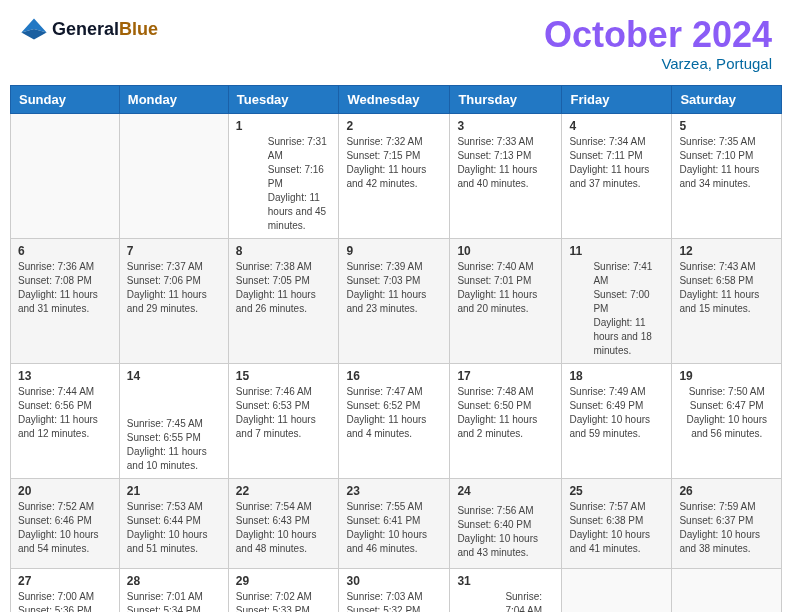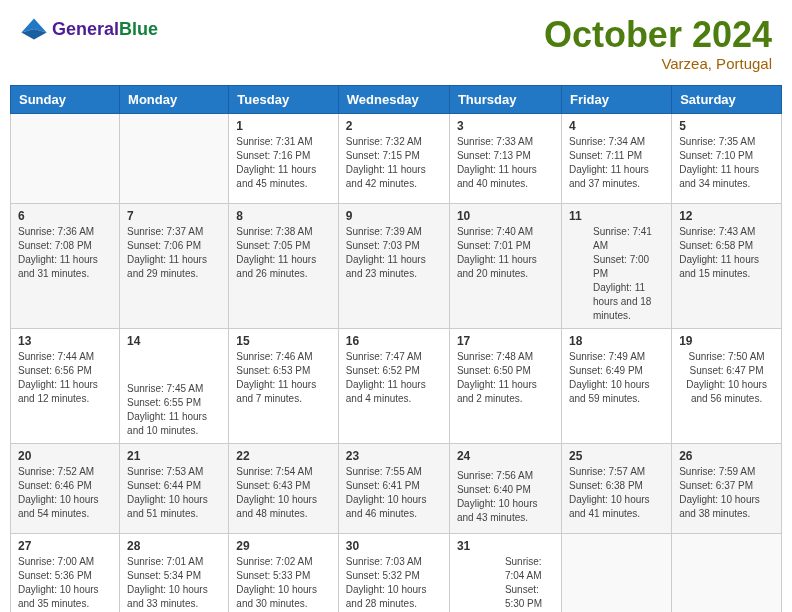--- a/index.html
+++ b/index.html
@@ -18,43 +18,43 @@
       padding: 5px 10px;
     }
     .logo {
       display: flex;
       align-items: center;
       gap: 4px;
     }
     .logo-text-general {
       font-size: 18px;
       font-weight: bold;
-      color: #4c1d95;
+      color: #0f172a;
     }
     .logo-text-blue {
       font-size: 18px;
       font-weight: bold;
-      color: #15803d;
+      color: #a16207;
     }
     .logo-icon {
       width: 28px;
       height: 28px;
     }
     .title-section {
       text-align: right;
     }
     .month-title {
       font-size: 36px;
       font-weight: bold;
-      color: #4d7c0f;
+      color: #8b5cf6;
       line-height: 1.1;
     }
     .location {
       font-size: 15px;
-      color: #a16207;
+      color: #0369a1;
     }
     .calendar {
       width: 100%;
       border-collapse: collapse;
       border: 1px solid #c2410c;
     }
     .calendar th {
       background-color: #2278c4;
       color: #fff;
       text-align: left;
@@ -121,21 +121,21 @@
         <th>Friday</th>
         <th>Saturday</th>
       </tr>
   </thead>
   <tbody id="calendar-body">
   <tr>
         <td class="empty-cell"></td>
         <td class="empty-cell"></td>
         <td>
           <span class="day-number">1</span>
-          <div class="day-info" style="white-space: pre-line;">Sunrise: 7:31 AM
+          <div class="day-info" style="white-space: pre-line; margin-left: 32px;">Sunrise: 7:31 AM
 Sunset: 7:16 PM
 Daylight: 11 hours and 45 minutes.</div>
         </td>
         <td>
           <span class="day-number">2</span>
           <div class="day-info" style="white-space: pre-line;">Sunrise: 7:32 AM
 Sunset: 7:15 PM
 Daylight: 11 hours and 42 minutes.</div>
         </td>
         <td>

